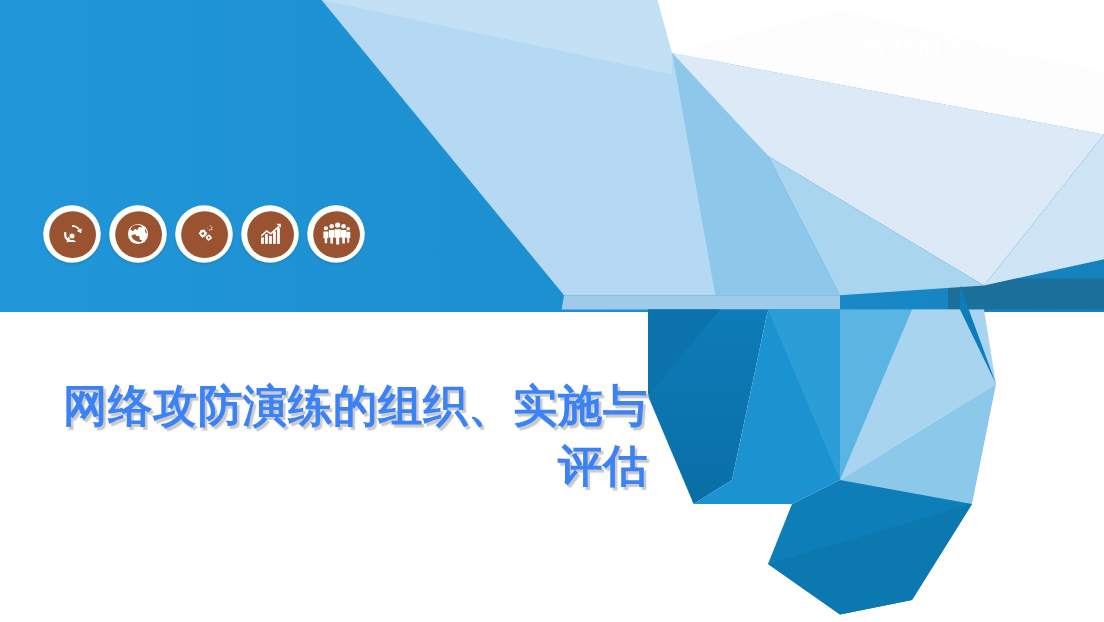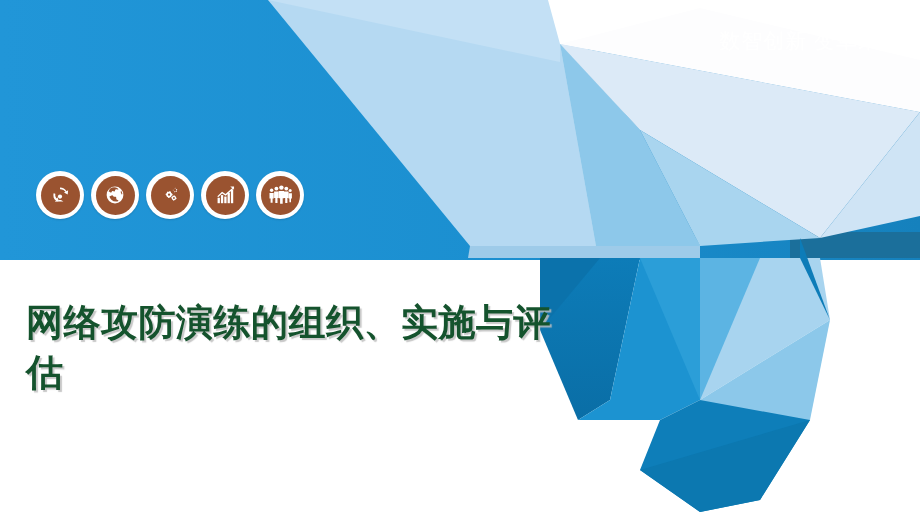--- a/index.html
+++ b/index.html
@@ -68,28 +68,29 @@
   .icon-disc svg { display: block; }
   
   #title-block {
     position: absolute;
     left: 26px;
     top: 298px;
     width: 530px;
     z-index: 8;
   }
   #slide-title {
-    margin: 0;
+    margin: 16px;
     font-size: 37px;
     line-height: 1.34;
     font-weight: bold;
-    color: #14532d;
+    color: #3b82f6;
     letter-spacing: 0.5px;
     text-shadow: 2px 2px 1px rgba(190,190,190,0.85);
     font-family: "DejaVu Sans", "Liberation Sans", sans-serif;
+    text-align: right;
   }
 </style>
 </head>
 <body>
 
 <div id="slide">
 
   <svg id="bg-svg" viewBox="0 0 920 518" preserveAspectRatio="none" aria-hidden="true">
     <defs>
       <linearGradient id="bandGrad" x1="0" y1="0" x2="1" y2="0">

